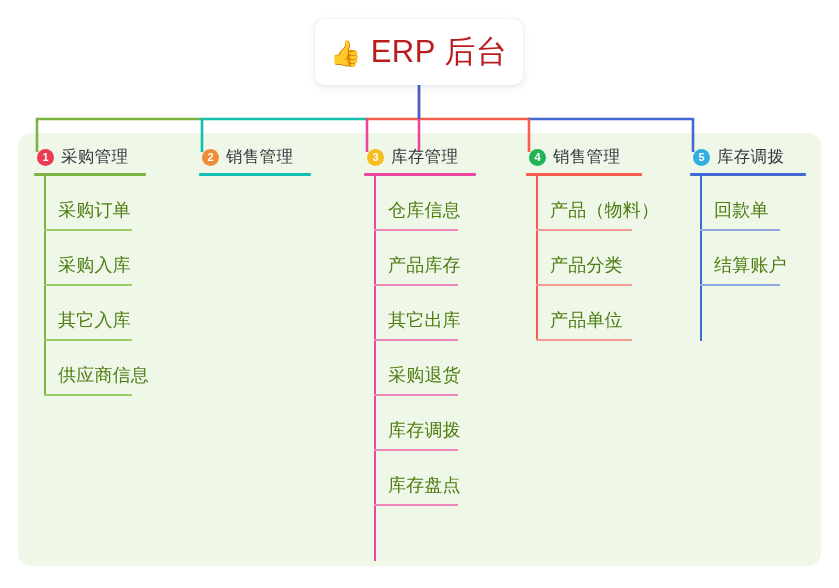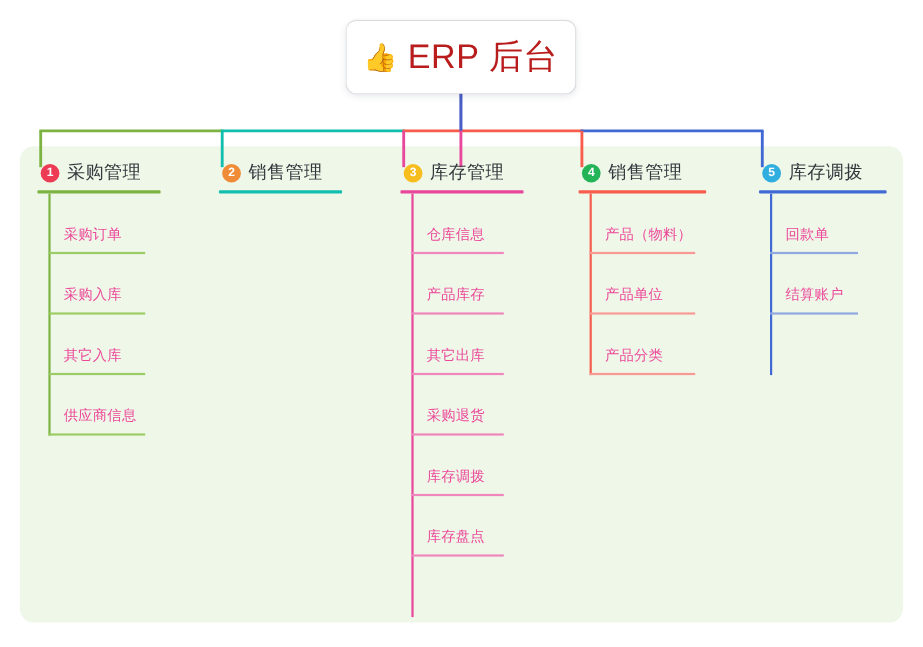--- a/index.html
+++ b/index.html
@@ -118,22 +118,22 @@
   .leaf {
     position: relative;
     height: 55px;
     box-sizing: border-box;
     padding-left: 24px;
   }
   .leaf-text {
     position: absolute;
     left: 24px;
     bottom: 9px;
-    font-size: 13px;
-    color: #ec4899;
+    font-size: 18px;
+    color: #4d7c0f;
     white-space: nowrap;
     letter-spacing: 0.2px;
   }
   .leaf-rule {
     position: absolute;
     left: 10px;
     bottom: 0;
     height: 1.6px;
   }
 </style>
@@ -237,27 +237,27 @@
           <span class="branch-title">销售管理</span>
         </div>
         <div class="branch-rule" style="width: 116px; background: rgb(247, 92, 76);"></div>
         <div class="leaves">
           <div class="spine" style="background: rgb(247, 92, 76); height: 165px;"></div>
           <div class="leaf">
             <span class="leaf-text">产品（物料）</span>
             <div class="leaf-rule" style="width: 96px; background: rgb(247, 154, 147);"></div>
           </div>
           <div class="leaf">
+            <span class="leaf-text">产品分类</span>
+            <div class="leaf-rule" style="width: 96px; background: rgb(247, 154, 147);"></div>
+          </div>
+          <div class="leaf">
             <span class="leaf-text">产品单位</span>
             <div class="leaf-rule" style="width: 96px; background: rgb(247, 154, 147);"></div>
           </div>
-          <div class="leaf">
-            <span class="leaf-text">产品分类</span>
-            <div class="leaf-rule" style="width: 96px; background: rgb(247, 154, 147);"></div>
-          </div>
         </div>
       </div>
       <div class="branch" style="left: 690px;">
         <div class="branch-head">
           <span class="badge" style="background: rgb(49, 174, 224);">5</span>
           <span class="branch-title">库存调拨</span>
         </div>
         <div class="branch-rule" style="width: 116px; background: rgb(65, 105, 212);"></div>
         <div class="leaves">
           <div class="spine" style="background: rgb(65, 105, 212); height: 165px;"></div>

